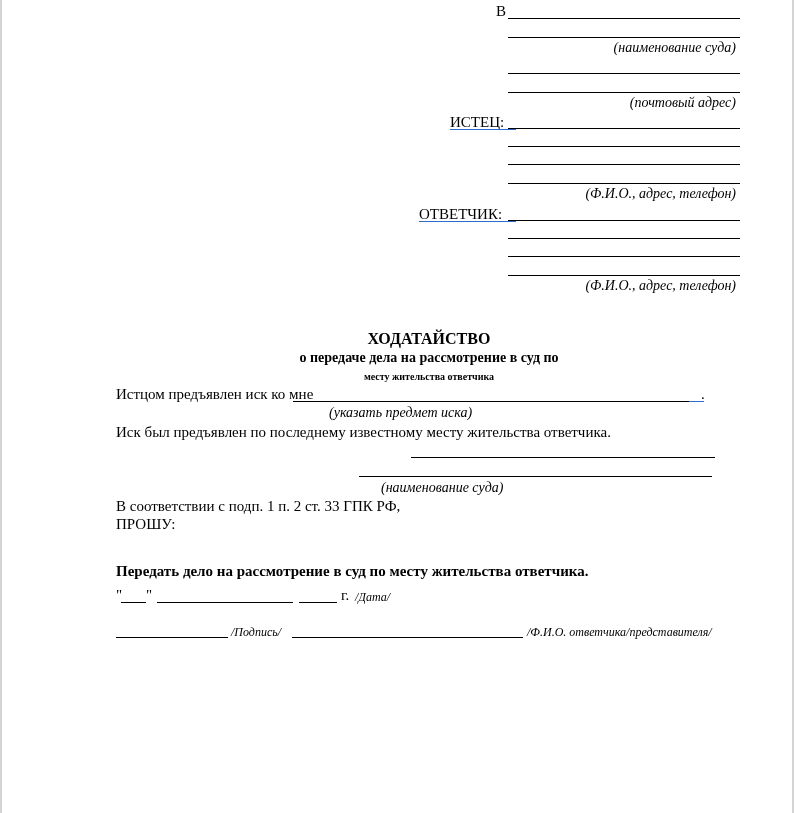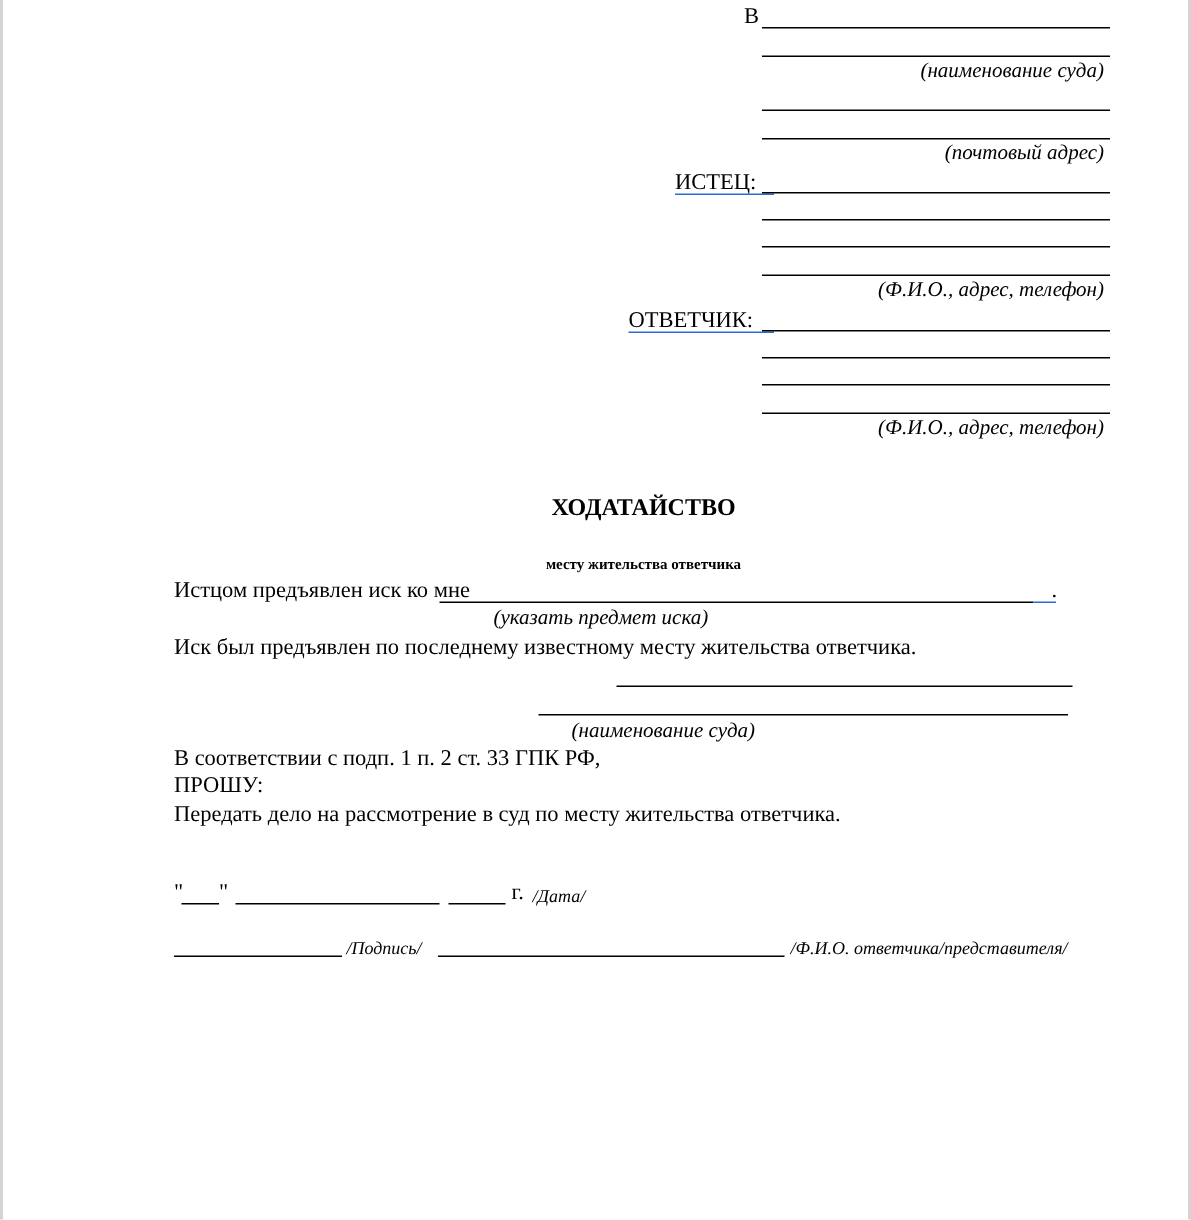--- a/index.html
+++ b/index.html
@@ -41,38 +41,39 @@
 
   <span class="abs t15 ru" style="left:417px; top:206px;">ОТВЕТЧИК:</span>
   <div class="blueline" style="left:417px; top:221px; width:97px;"></div>
   <div class="line" style="left:506px; top:220px; width:232px;"></div>
   <div class="line" style="left:506px; top:238px; width:232px;"></div>
   <div class="line" style="left:506px; top:256px; width:232px;"></div>
   <div class="line" style="left:506px; top:275px; width:232px;"></div>
   <span class="abs t14i" style="right:56px; top:278px;">(Ф.И.О., адрес, телефон)</span>
 
   <div class="abs center bold" style="left:114px; width:626px; top:330px; font-size:16px; line-height:18px;">ХОДАТАЙСТВО</div>
+  <div class="abs center bold" style="left:114px; width:626px; top:350px; font-size:14px; line-height:16px;">о передаче дела на рассмотрение в суд по</div>
   <div class="abs center bold" style="left:114px; width:626px; top:369px; font-size:10px; line-height:16px;">месту жительства ответчика</div>
 
   <span class="abs t15" style="left:114px; top:386px;">Истцом предъявлен иск ко мне</span>
   <div class="line" style="left:291px; top:401px; width:396px;"></div>
   <div class="blueline" style="left:687px; top:401px; width:15px;"></div>
   <span class="abs t15" style="left:699px; top:386px;">.</span>
   <span class="abs t14i" style="left:327px; top:405px;">(указать предмет иска)</span>
 
   <span class="abs t15" style="left:114px; top:424px;">Иск был предъявлен по последнему известному месту жительства ответчика.</span>
 
   <div class="line" style="left:409px; top:457px; width:304px;"></div>
 
   <div class="line" style="left:357px; top:476px; width:353px;"></div>
   <span class="abs t14i" style="left:379px; top:480px;">(наименование суда)</span>
 
   <span class="abs t15" style="left:114px; top:498px;">В соответствии с подп. 1 п. 2 ст. 33 ГПК РФ,</span>
   <span class="abs t15" style="left:114px; top:516px;">ПРОШУ:</span>
-  <span class="abs t15" style="left:114px; top:535px;">Передать дело на рассмотрение в суд по месту жительства ответчика.</span>
+  <span class="abs t15" style="left:114px; top:563px;font-weight:bold;">Передать дело на рассмотрение в суд по месту жительства ответчика.</span>
 
   <span class="abs t15" style="left:114px; top:587px;">"</span>
   <div class="line" style="left:119px; top:602px; width:25px;"></div>
   <span class="abs t15" style="left:144px; top:587px;">"</span>
   <div class="line" style="left:155px; top:602px; width:136px;"></div>
   <div class="line" style="left:297px; top:602px; width:38px;"></div>
   <span class="abs t15" style="left:339px; top:587px;">г.</span>
   <span class="abs t12i" style="left:353px; top:590px;">/Дата/</span>
 
   <div class="line" style="left:114px; top:637px; width:112px;"></div>

